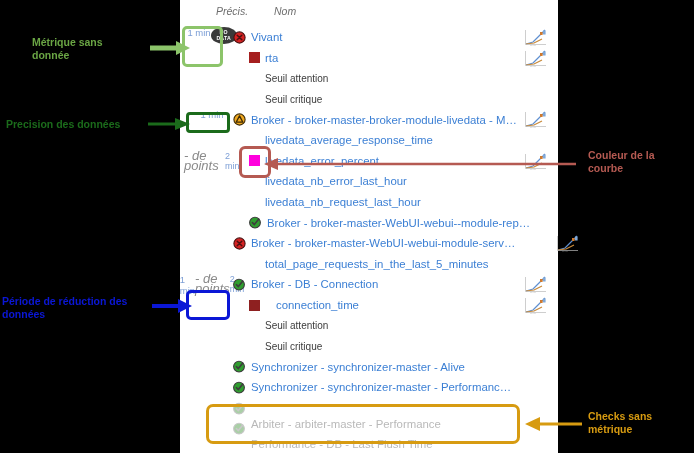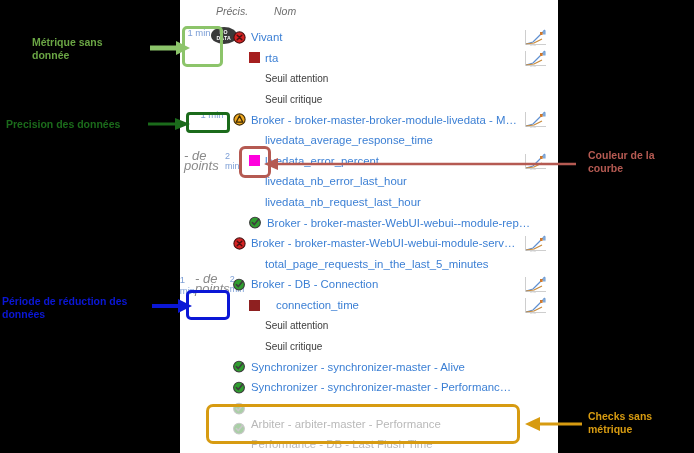--- a/index.html
+++ b/index.html
@@ -197,21 +197,21 @@
         <div class="namecell" style="left: 69px;">
           <span class="ico">
             <svg width="13" height="13" viewBox="0 0 13 13">
               <circle cx="6" cy="6.6" r="5.4" fill="#2f9e2f" stroke="#3d3d3d" stroke-width="1.1"></circle>
               <path d="M3.4,6.6 L5.3,8.6 L9.6,3.2" stroke="#3d3d3d" stroke-width="1.6" fill="none" stroke-linecap="round"></path>
             </svg>
           </span>
           <span class="lbl">Broker - broker-master-WebUI-webui--module-rep…</span>
         </div>
       </div>
-      <div class="row" style="top: 233px;">
+      <div class="row" style="top: 233px; padding-left: 32px;">
         <div class="namecell" style="left: 53px;">
           <span class="ico">
             <svg width="13" height="13" viewBox="0 0 13 13">
               <circle cx="6.5" cy="6.5" r="5.6" fill="#d62222" stroke="#4a1111" stroke-width="1.1"></circle>
               <path d="M4.2,4.2 L8.8,8.8 M8.8,4.2 L4.2,8.8" stroke="#4a1111" stroke-width="1.5" stroke-linecap="round"></path>
             </svg>
           </span>
           <span class="lbl">Broker - broker-master-WebUI-webui-module-serv…</span>
         </div>
         <div class="spark" style="top: 2px;">

